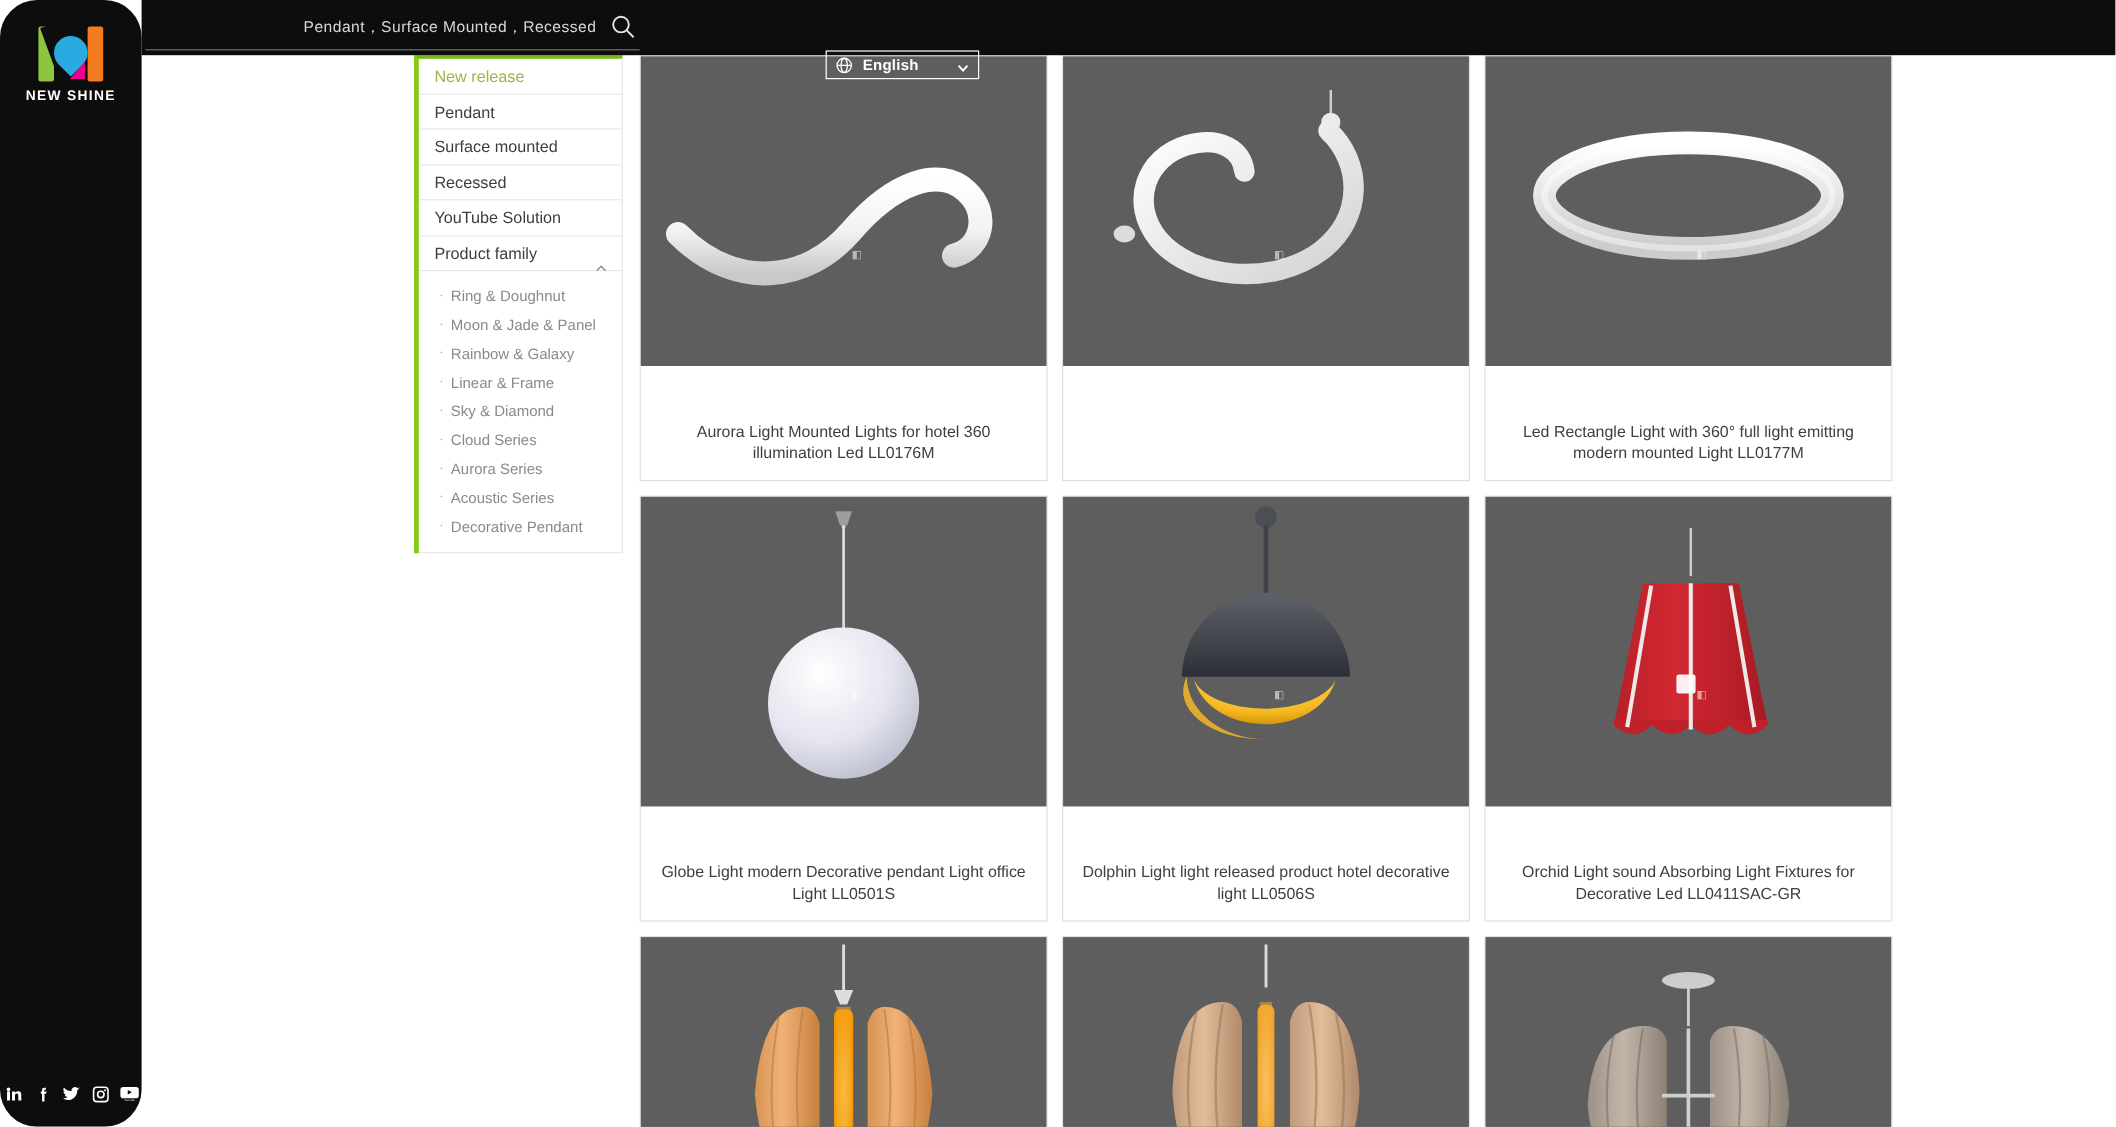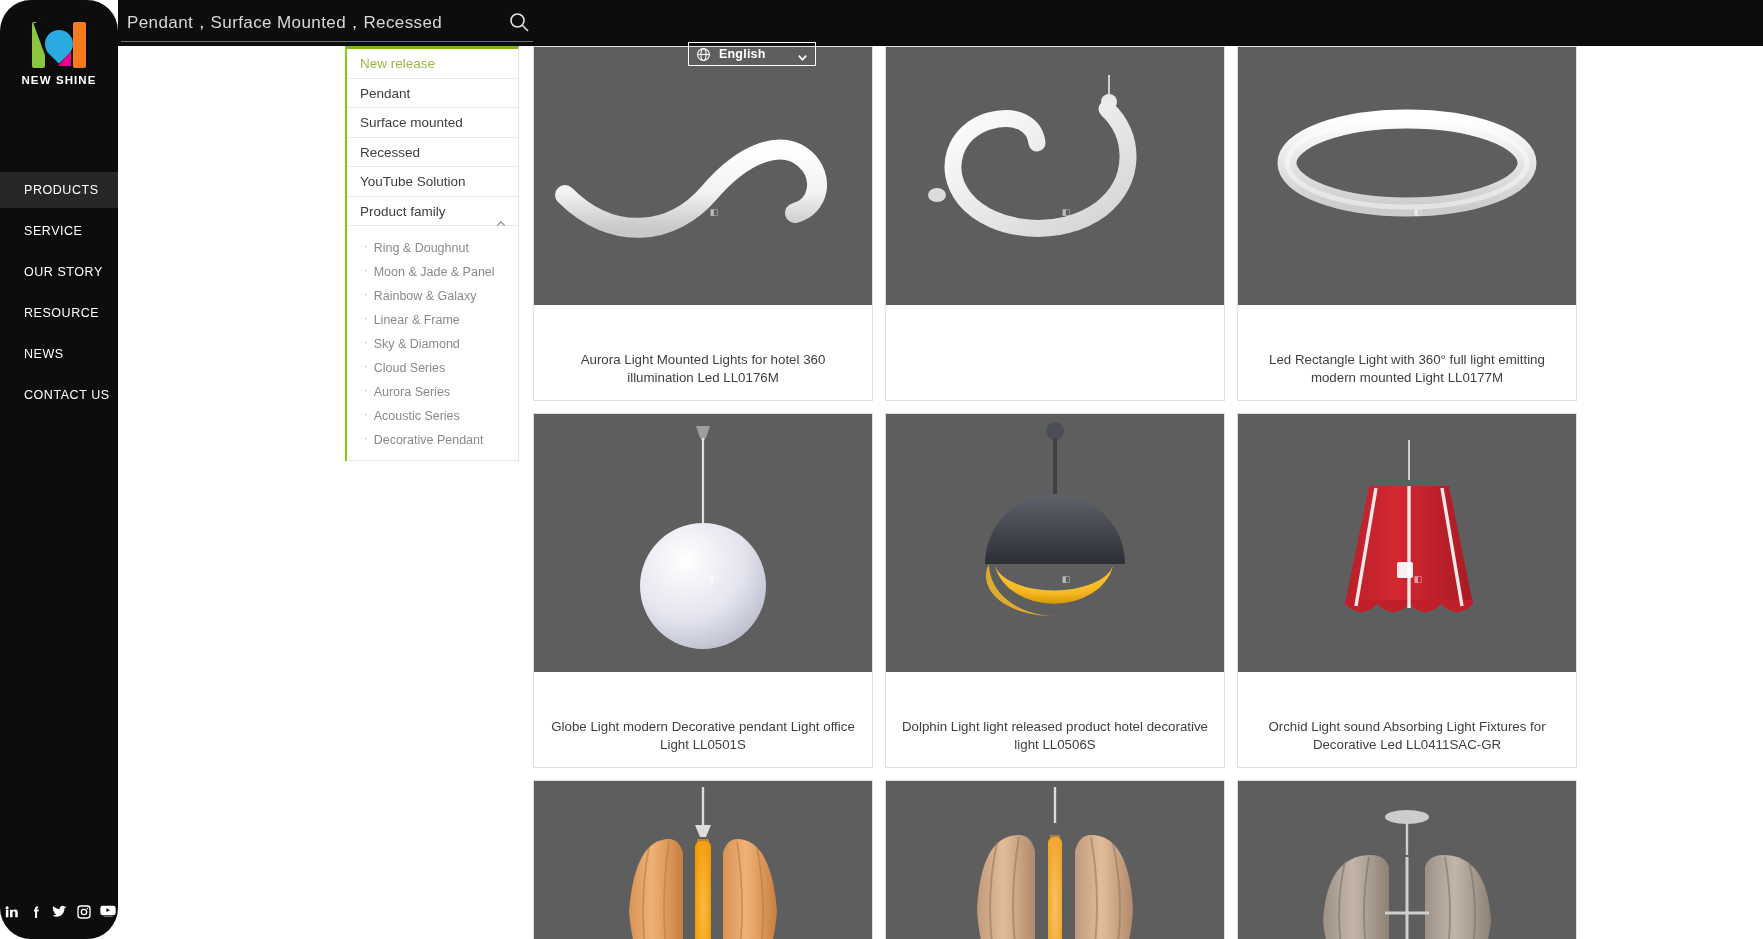--- a/index.html
+++ b/index.html
@@ -111,22 +111,23 @@
     width: 412px; height: 36px;
     border-bottom: 1px solid #6f6f6f;
   }
   #search-input {
     position: absolute; left: 6px; top: 0;
     width: 370px; height: 33px;
     background: transparent;
     border: none; outline: none;
     color: #d8d8d8;
     font-family: "Liberation Sans", sans-serif;
-    font-size: 17px;
+    font-size: 13px;
     letter-spacing: 0.4px;
+    text-align: right;
   }
   #search-input::placeholder { color: #d8d8d8; opacity: 1; }
   #search-icon-btn {
     position: absolute; right: 2px; top: 4px;
     width: 24px; height: 24px;
     color: #e4e4e4;
     cursor: pointer;
   }
   #lang-select {
     position: absolute; left: 570px; top: 6px;
@@ -153,21 +154,21 @@
     position: absolute; left: 118px; top: 46px;
     width: 1645px; height: 893px;
     background: #ffffff;
   }
 
   
   #cat-panel {
     position: absolute; left: 227px; top: 0;
     width: 174px;
     background: #ffffff;
-    border-left: 2px solid #84cc16;
+    border-left: 4px solid #84cc16;
     border-right: 1px solid #e3e3e3;
     border-top: 3px solid #7cb518;
     z-index: 10;
   }
   .cat-row {
     height: 29.5px;
     line-height: 29.5px;
     padding-left: 13px;
     font-size: 13.5px;
     color: #3d3d3d;
@@ -245,28 +246,20 @@
     <div class="logo-mark">
       <div class="logo-bar-green"></div>
       <div class="logo-bar-orange"></div>
       <div class="logo-diag"></div>
       <div class="logo-drop"></div>
       <div class="logo-pink"></div>
     </div>
     <div class="logo-text">NEW SHINE</div>
   </div>
 
-  <nav id="side-nav">
-      <a class="nav-item active">PRODUCTS</a>
-      <a class="nav-item">SERVICE</a>
-      <a class="nav-item">OUR STORY</a>
-      <a class="nav-item">RESOURCE</a>
-      <a class="nav-item">NEWS</a>
-      <a class="nav-item">CONTACT US</a>
-    </nav>
 
   <div id="social-row">
     <div class="social-ico">
       <svg viewBox="0 0 24 24" width="15" height="15" fill="currentColor">
           <path d="M4.98 3.5a2.5 2.5 0 11-.02 5.001A2.5 2.5 0 014.98 3.5zM3 9h4v12H3V9zm7 0h3.8v1.71h.05c.53-.96 1.83-1.97 3.77-1.97C21.7 8.74 22 11 22 14.2V21h-4v-6.1c0-1.46-.03-3.33-2.03-3.33-2.03 0-2.34 1.58-2.34 3.22V21h-3.99V9z"></path>
         </svg>
     </div>
     <div class="social-ico">
       <svg viewBox="0 0 24 24" width="16" height="16" fill="currentColor">
           <path d="M15.3 8.4h-2.1V7c0-.6.4-.8.7-.8h1.4V3.6h-2c-2.2 0-2.7 1.6-2.7 2.7v2.1H9v2.7h1.6V21h3v-9.9h2l.7-2.7z"></path>

